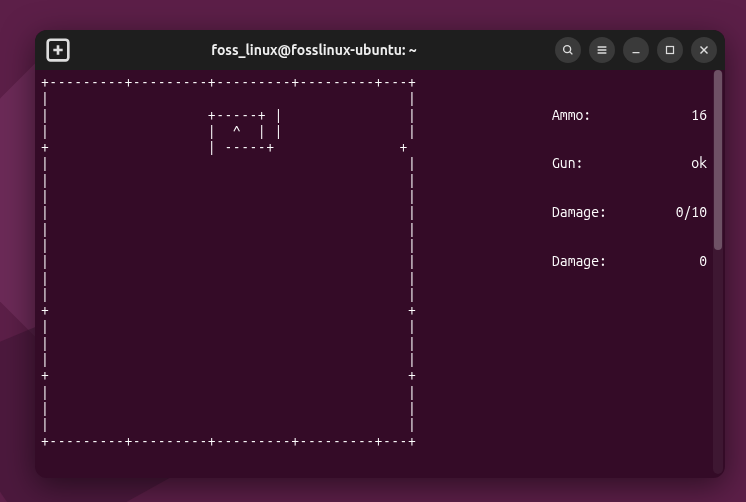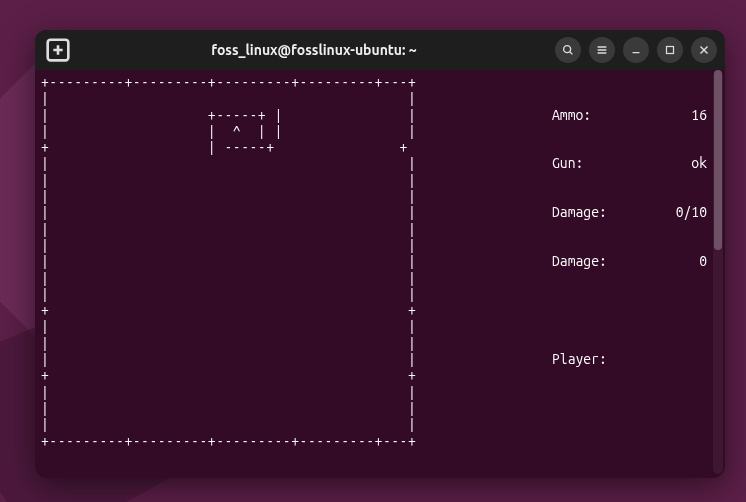--- a/index.html
+++ b/index.html
@@ -193,21 +193,20 @@
 |                                           |
 |                                           |
 +---------+---------+---------+---------+---+</div>
 
     <div class="side-panel">
       <div class="stat-row"><span>Ammo:</span><span>16</span></div>
       <div class="stat-row"><span>Gun:</span><span>ok</span></div>
       <div class="stat-row"><span>Damage:</span><span>0/10</span></div>
       <div class="stat-row"><span>Damage:</span><span>0</span></div>
       <div> </div>
-      <div>Player:</div>
       <div style="height:260px"> </div>
       
     </div>
   </div>
 
   <div class="scrollbar">
     <div class="scrollbar-thumb"></div>
   </div>
 </div>
 

